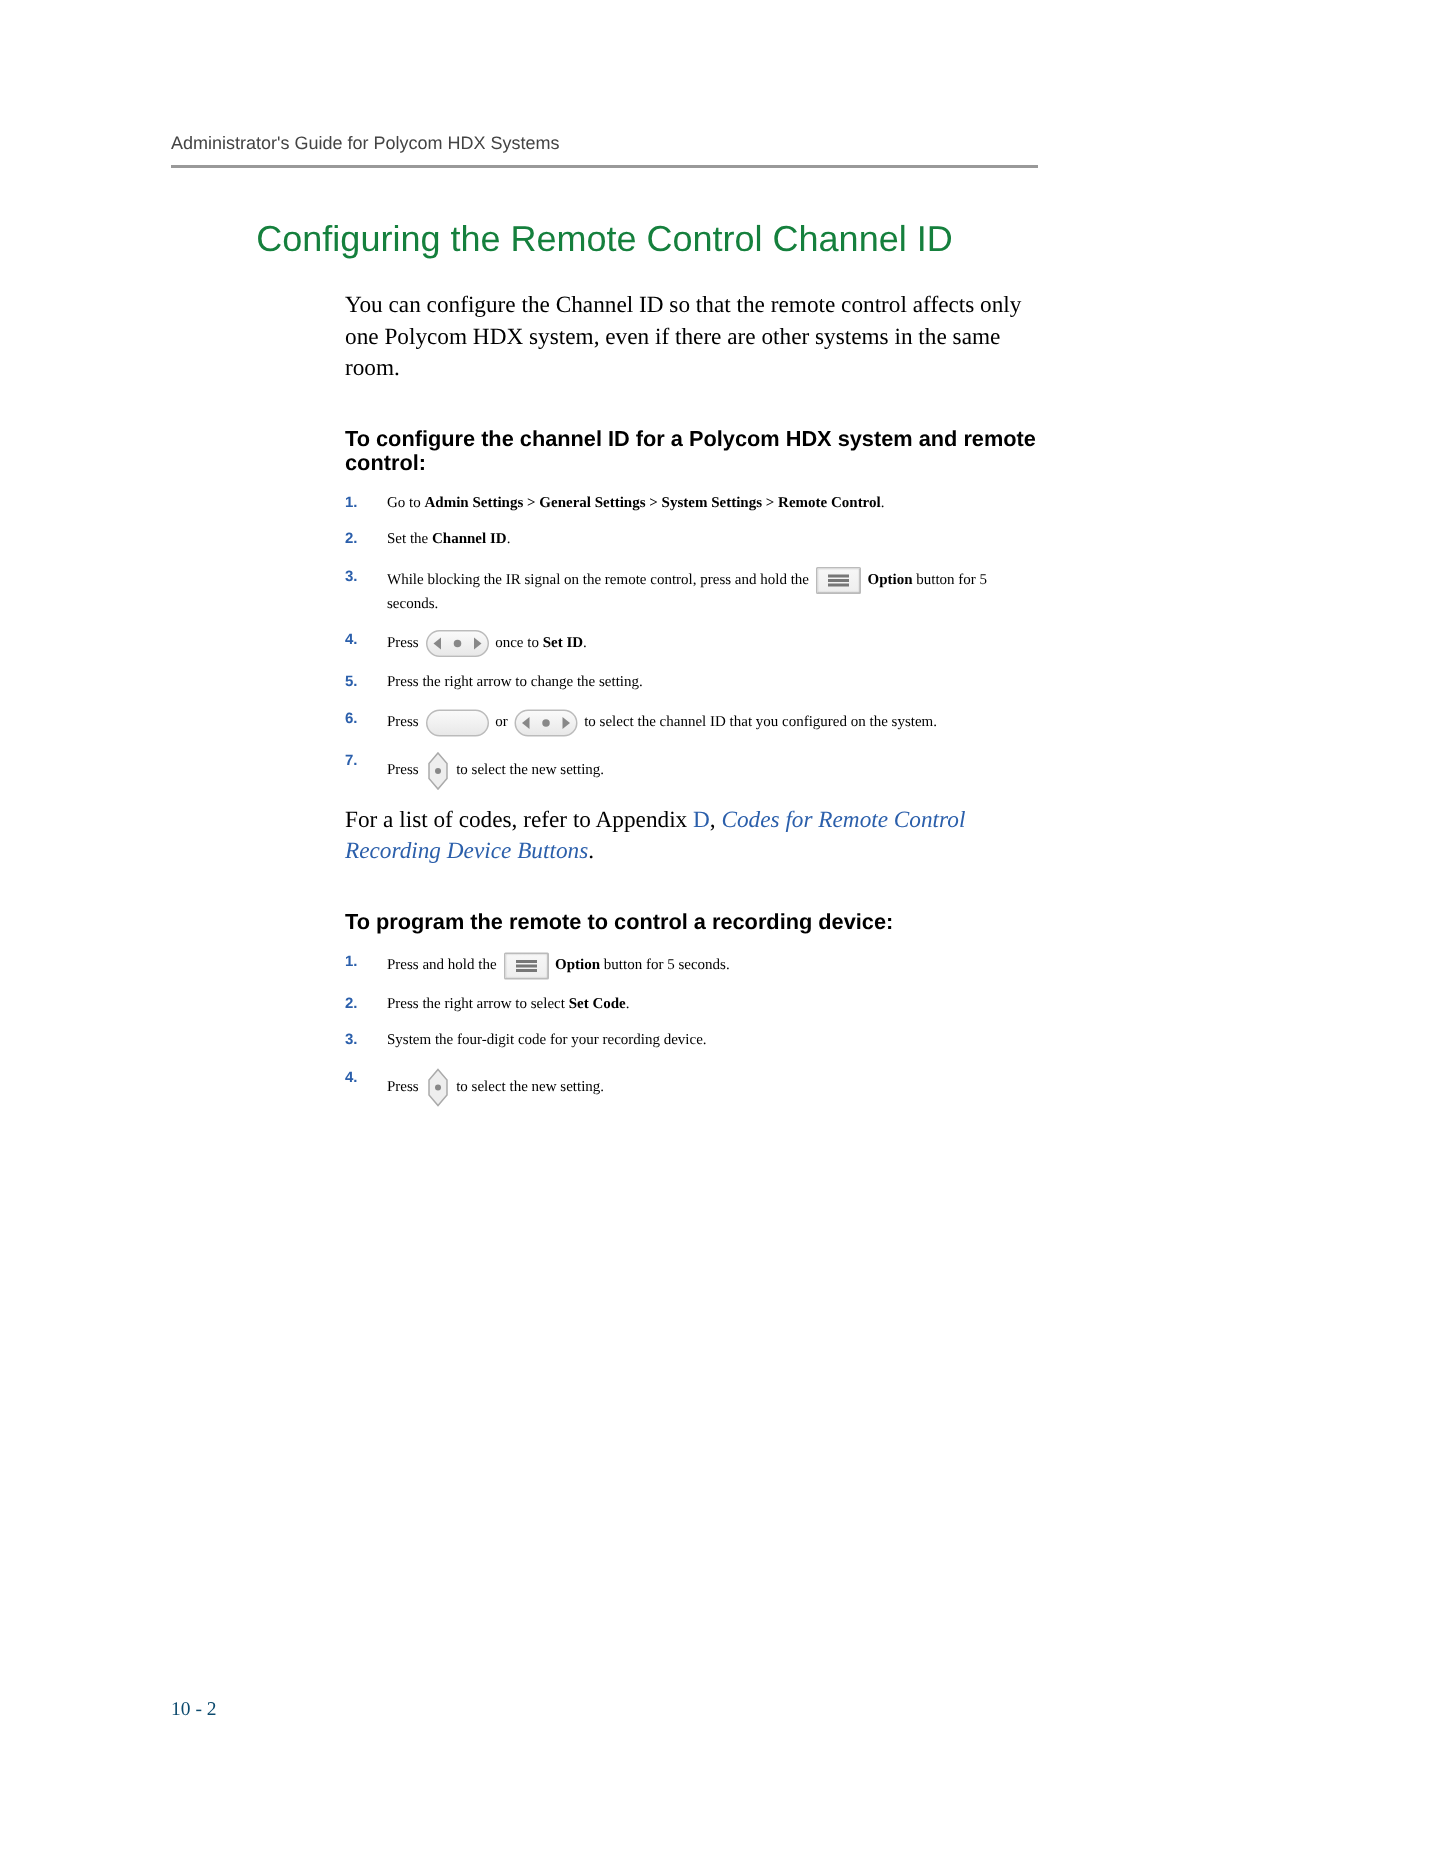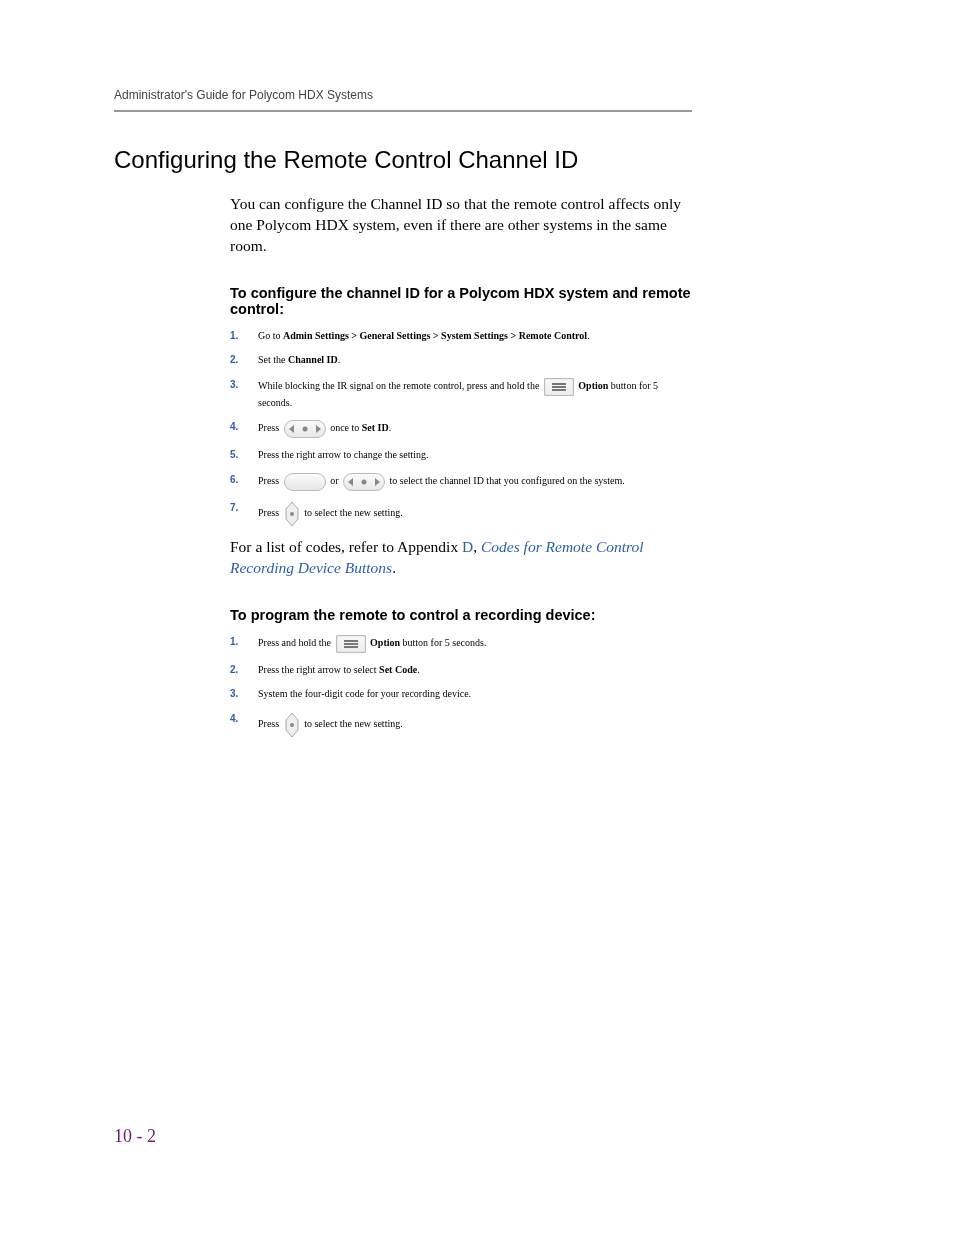--- a/index.html
+++ b/index.html
@@ -22,22 +22,23 @@
     font-size: 12px;
     color: #444;
     padding-bottom: 8px;
     border-bottom: 2px solid #999;
     margin-bottom: 34px;
   }
   h2.section {
     font-family: "Futura", "Trebuchet MS", Arial, sans-serif;
     font-weight: 500;
     font-size: 24px;
-    color: #000000;
+    color: #15803d;
     margin: 0 0 20px 0;
+    text-align: center;
   }
   h2.section.second {
     margin-top: 46px;
   }
   .body-block {
     margin-left: 116px;
     margin-right: 0;
   }
   p.body-text {
     font-size: 15.5px;
@@ -127,22 +128,22 @@
     border-bottom:5px solid #888; border-top:none;}
   .icon-select {
     display:inline-block; vertical-align:middle; width:14px; height:26px;
     position:relative; margin:0 3px;
   }
   .icon-select svg { width:14px; height:26px; }
   .page-num {
     position: absolute;
     left: 114px;
     bottom: 88px;
-    font-size: 18px;
-    color: #701a75;
+    font-size: 13px;
+    color: #0c4a6e;
   }
 </style>
 </head>
 <body>
 
 <div class="page">
 
   <div class="header-line">Administrator's Guide for Polycom HDX Systems</div>
 
   <h2 class="section">Configuring the Remote Control Channel ID</h2>

